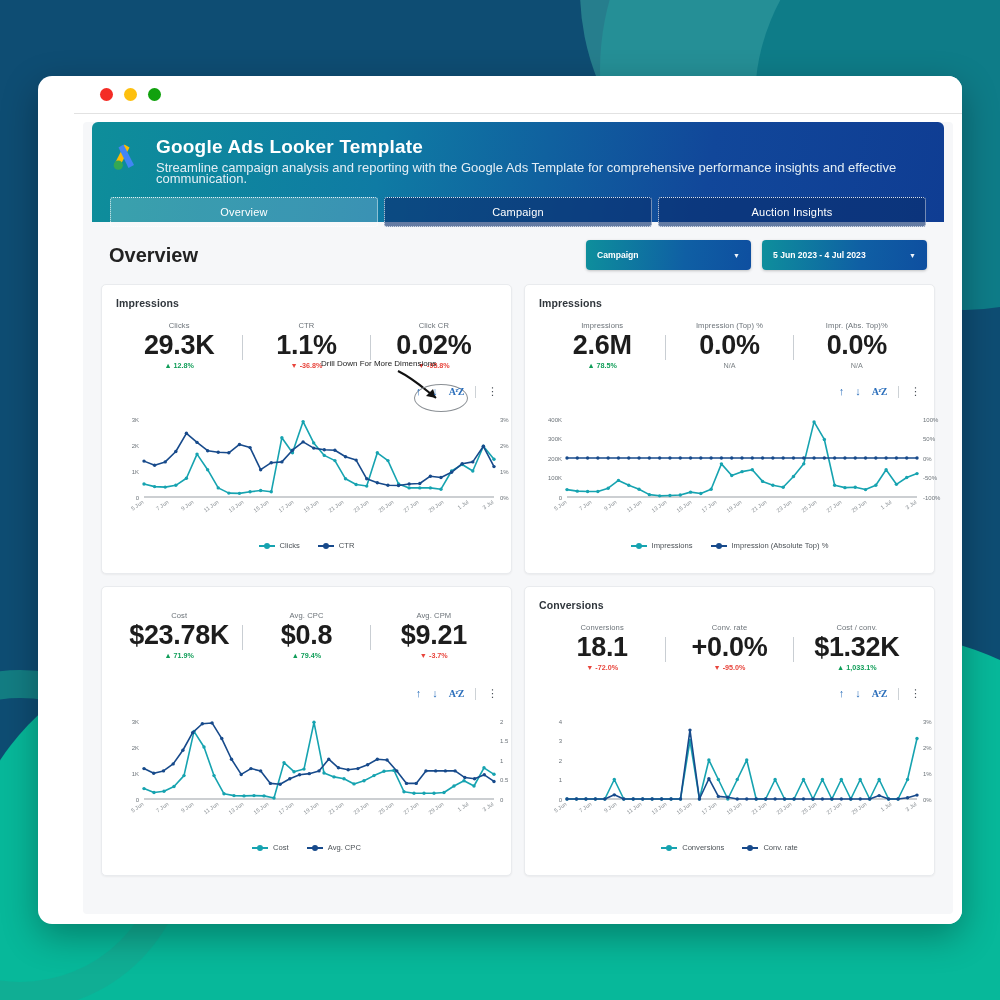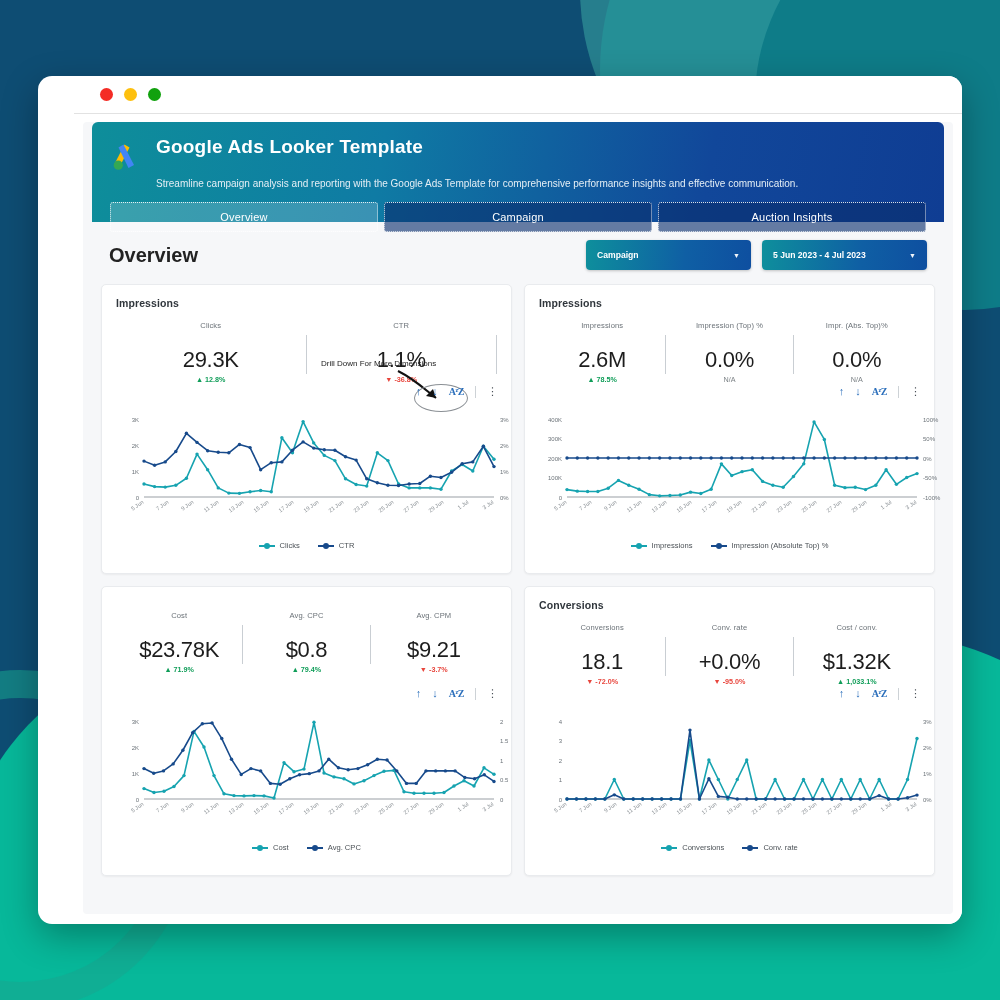--- a/index.html
+++ b/index.html
@@ -81,21 +81,21 @@
     padding: 14px 18px 0 18px;
     height: 100px;
     position: relative;
   }
   .rh-top { display:flex; align-items:flex-start; gap: 12px; }
   .gads-logo { width: 34px; height: 34px; position: relative; flex:0 0 34px; margin-top:2px;}
   .rh-title {
     color:#fff; font-size: 19px; font-weight: 700; letter-spacing:.2px;
     line-height: 22px;
   }
-  .rh-sub { color:#e4eef5; font-size: 10px; margin-top: 20px; line-height:11px; }
+  .rh-sub { color:#e4eef5; font-size: 13px; margin-top: 4px; line-height:11px; }
 
   .tabs { display:flex; gap: 6px; margin-top: 13px; }
   .tab {
     flex:1; height: 30px; display:flex; align-items:center; justify-content:center;
     font-size: 11px; color:#fff; letter-spacing:.2px;
     border: 1px dotted rgba(255,255,255,.85);
     border-radius: 3px;
     background: rgba(255,255,255,.18);
     cursor: pointer;
   }
@@ -127,21 +127,21 @@
     background:#fff; border-radius: 5px; border:1px solid #e9ebee;
     box-shadow: 0 1px 2px rgba(0,0,0,.05);
     padding: 12px 14px 10px 14px;
     height: 290px; position:relative;
   }
   .card-title { font-size: 10.5px; font-weight: 700; color:#30363c; letter-spacing:.1px;}
 
   .scorecards { display:flex; align-items:stretch; margin-top: 12px; }
   .sc { flex:1; text-align:center; }
   .sc-label { font-size: 7.6px; color:#6b7278; letter-spacing:.1px; }
-  .sc-value { font-size: 22px; font-weight: 400; color:#1d1d1d; line-height: 27px; margin-top:16px; letter-spacing:-.3px;}
+  .sc-value { font-size: 27px; font-weight: 700; color:#1d1d1d; line-height: 27px; margin-top:2px; letter-spacing:-.3px;}
   .sc-delta { font-size: 7.2px; font-weight:700; margin-top:2px; }
   .sc-delta.up { color:#0f9d58; }
   .sc-delta.down { color:#e8453c; }
   .sc-delta.na { color:#7b8185; font-weight:400; }
   .sc-sep { width:1px; background:#c9ced3; margin: 14px 0 10px 0; }
 
   
   .chart-toolbar {
     position:absolute; right: 14px; top: 100px;
     display:flex; align-items:center; gap: 11px;
@@ -246,20 +246,25 @@
               <div class="sc-value">29.3K</div>
               <div class="sc-delta up"><span>▲</span> <span>12.8%</span></div>
             </div>
             <div class="sc-sep"></div>
             <div class="sc">
               <div class="sc-label">CTR</div>
               <div class="sc-value">1.1%</div>
               <div class="sc-delta down"><span>▼</span> <span>-36.8%</span></div>
             </div>
             <div class="sc-sep"></div>
+            <div class="sc">
+              <div class="sc-label">Click CR</div>
+              <div class="sc-value">0.02%</div>
+              <div class="sc-delta down"><span>▼</span> <span>-95.8%</span></div>
+            </div>
           </div>
 
           <div class="annot">Drill Down For More Dimensions</div>
           <svg class="annot-svg" width="70" height="42">
             <path d="M6 4 C 22 12, 30 20, 44 31" stroke="#111" stroke-width="2.1" fill="none"></path>
             <path d="M44 31 L34 29 L41 22 Z" fill="#111"></path>
           </svg>
           <div class="annot-ellipse"></div>
 
           <div class="chart-toolbar">

